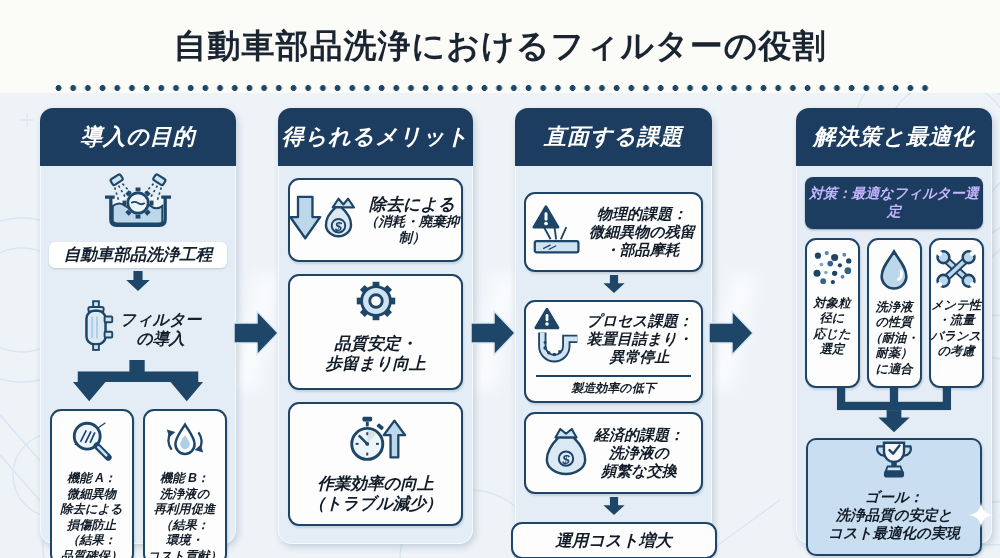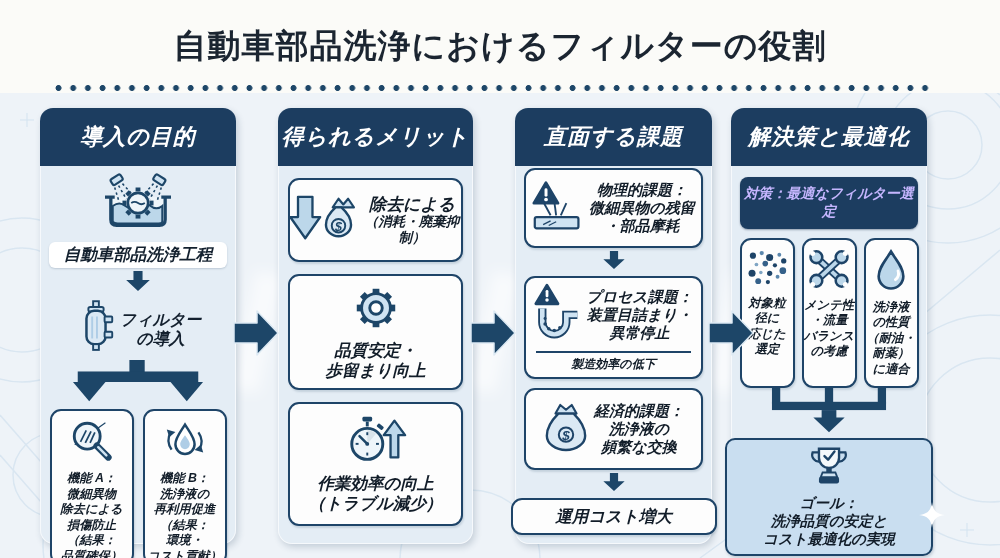--- a/index.html
+++ b/index.html
@@ -12,21 +12,21 @@
     background-image:radial-gradient(circle at 3.5px 4px,#1d4668 2.6px,transparent 3.3px);
     background-size:14.7px 8px;background-repeat:repeat-x;}
   .decor{position:absolute;top:0;left:0;z-index:0;}
   
   .card{position:absolute;top:108px;height:436px;background:#e4edf5;border-radius:14px;z-index:2;
     box-shadow:2px 3px 7px rgba(27,55,85,.20), inset 0 0 0 1px rgba(255,255,255,.65);
     display:flex;flex-direction:column;font-style:italic;}
   .card1{left:40px;width:196px;}
   .card2{left:278px;width:195px;}
   .card3{left:515px;width:197px;}
-  .card4{left:731px;width:196px;}
+  .card4{left:796px;width:196px;}
   .card-header{height:58px;flex:0 0 58px;background:#1c3d60;border-radius:13px 13px 0 0;color:#fff;
     display:flex;align-items:center;justify-content:center;font-weight:bold;font-size:22px;letter-spacing:1px;}
   .pre{white-space:pre-line;}
   .wbox{background:#fdfdfd;border:2.5px solid #1e4468;border-radius:11px;
     box-shadow:1px 2px 2px rgba(30,60,90,.15);box-sizing:border-box;}
   .ink{color:#121d29;}
   
   .c1-body{display:flex;flex-direction:column;align-items:center;padding:5px 10px 8px;}
   .process-label{width:178px;background:#fff;border-radius:6px;padding:2px 0;margin-top:1px;
     font-size:16.5px;font-weight:bold;text-align:center;color:#13202e;box-shadow:0 1px 2px rgba(30,60,90,.2);}
@@ -34,45 +34,45 @@
   .filter-label{font-size:16px;font-weight:bold;text-align:center;line-height:1.2;color:#13202e;}
   .func-row{display:flex;gap:9px;margin-top:1px;}
   .func-box{width:84px;height:156px;display:flex;flex-direction:column;align-items:center;padding-top:7px;}
   .func-text{font-size:12.3px;font-weight:bold;text-align:center;line-height:1.27;margin-top:3px;}
   
   .c2-body{display:flex;flex-direction:column;align-items:center;gap:12px;padding:12px 10px 0;}
   .benefit1{width:175px;height:84px;display:flex;align-items:center;justify-content:center;gap:3px;}
   .benefit1-text{text-align:center;line-height:1.15;}
   .benefit-title{font-size:17px;font-weight:bold;}
   .benefit-sub{font-size:13.5px;font-weight:bold;}
-  .benefit2{width:175px;height:116px;display:flex;flex-direction:column;align-items:center;justify-content:center;gap:4px;}
+  .benefit2{width:175px;height:116px;display:flex;flex-direction:column;align-items:center;gap:4px;}
   .benefit3{width:175px;height:124px;display:flex;flex-direction:column;align-items:center;justify-content:center;gap:4px;}
   .benefit-text{font-size:16.5px;font-weight:bold;text-align:center;line-height:1.2;}
   
-  .c3-body{display:flex;flex-direction:column;align-items:center;padding:2px 9px 0;}
+  .c3-body{display:flex;flex-direction:column;align-items:center;padding:26px 9px 0;}
   .issue-box{width:179px;display:flex;align-items:center;justify-content:center;gap:5px;padding:5px 4px;}
   .issue1{height:80px;}
   .issue3{height:82px;}
   .issue-text{font-size:15px;font-weight:bold;text-align:center;line-height:1.22;}
   .issue2-wrap{width:179px;padding:5px 4px 4px;}
   .issue2-top{display:flex;align-items:center;justify-content:center;gap:4px;}
   .issue2-divider{border-top:2px solid #1e4468;margin:4px 6px 3px;}
   .issue2-result{font-size:12px;font-weight:bold;text-align:center;}
   .result-box{width:206px;height:37px;display:flex;align-items:center;justify-content:center;
     font-size:16.5px;font-weight:bold;}
   .mini-arrow{margin:3px 0;}
   
   .c4-body{display:flex;flex-direction:column;align-items:center;padding:11px 9px 0;}
   .badge{width:178px;background:#1c3d60;border-radius:8px;color:#c4b5fd;font-size:14px;font-weight:bold;
     text-align:center;padding:8px 0;box-sizing:border-box;box-shadow:0 1px 2px rgba(20,40,70,.4);}
   .criteria-row{display:flex;gap:7px;margin-top:9px;}
   .criteria-box{width:55px;height:150px;display:flex;flex-direction:column;align-items:center;padding-top:8px;}
   .criteria-text{font-size:12.3px;font-weight:bold;text-align:center;line-height:1.26;margin-top:4px;}
-  .goal-box{width:208px;height:118px;background:#c9def0;border:2.5px solid #1e4468;border-radius:10px;
-    display:flex;flex-direction:column;align-items:center;justify-content:center;gap:2px;box-sizing:border-box;
+  .goal-box{width:176px;height:118px;background:#c9def0;border:2.5px solid #1e4468;border-radius:10px;
+    display:flex;flex-direction:column;align-items:center;gap:2px;box-sizing:border-box;
     box-shadow:1px 2px 3px rgba(30,60,90,.2);position:relative;}
   .goal-text{font-size:14.5px;font-weight:bold;text-align:center;line-height:1.25;}
   .sparkle{position:absolute;right:-14px;bottom:22px;}
   
   .flow-arrow{position:absolute;top:308px;z-index:3;}
   .fa1{left:233px;} .fa2{left:470px;} .fa3{left:708px;}
   .arrow-glow{position:absolute;top:272px;width:28px;height:120px;background:rgba(255,255,255,.6);
     filter:blur(7px);transform:rotate(12deg);z-index:1;}
   .ag1{left:243px;} .ag2{left:480px;} .ag3{left:718px;}
 </style>
@@ -389,52 +389,52 @@
                 </g>
             </svg>
           </span>
           <div class="criteria-text pre ink">対象粒
 径に
 応じた
 選定</div>
         </div>
         <div class="wbox criteria-box">
           <span>
+            <svg width="40" height="44" viewBox="0 0 44 50">
+              <path d="M22,4 C28,14 36,22 36,32 a14,14 0 0 1 -28,0 C8,22 16,14 22,4 z" fill="#bcd7ea" stroke="#1e4468" stroke-width="3"></path>
+              <path d="M30,26 a9,9 0 0 1 -3,10" fill="none" stroke="#fff" stroke-width="3.2" stroke-linecap="round"></path>
+            </svg>
+          </span>
+          <div class="criteria-text pre ink">洗浄液
+の性質
+（耐油・
+耐薬）
+に適合</div>
+        </div>
+        <div class="wbox criteria-box">
+          <span>
             <svg width="46" height="42" viewBox="0 0 54 50">
               <line x1="14" y1="13" x2="40" y2="37" stroke="#1e4468" stroke-width="9" stroke-linecap="round"></line>
               <line x1="14" y1="13" x2="40" y2="37" stroke="#bcd7ea" stroke-width="4.5" stroke-linecap="round"></line>
               <circle cx="12" cy="11" r="7" fill="#bcd7ea" stroke="#1e4468" stroke-width="3"></circle>
                 <circle cx="7.5" cy="6.5" r="3" fill="#fff"></circle>
               <circle cx="42" cy="39" r="7" fill="#bcd7ea" stroke="#1e4468" stroke-width="3"></circle>
                 <circle cx="46.5" cy="43.5" r="3" fill="#fff"></circle>
               <line x1="14" y1="37" x2="40" y2="13" stroke="#1e4468" stroke-width="9" stroke-linecap="round"></line>
               <line x1="14" y1="37" x2="40" y2="13" stroke="#bcd7ea" stroke-width="4.5" stroke-linecap="round"></line>
               <circle cx="12" cy="39" r="7" fill="#bcd7ea" stroke="#1e4468" stroke-width="3"></circle>
                 <circle cx="7.5" cy="43.5" r="3" fill="#fff"></circle>
               <circle cx="42" cy="11" r="7" fill="#bcd7ea" stroke="#1e4468" stroke-width="3"></circle>
                 <circle cx="46.5" cy="6.5" r="3" fill="#fff"></circle>
             </svg>
           </span>
           <div class="criteria-text pre ink">メンテ性
 ・流量
 バランス
 の考慮</div>
-        </div>
-        <div class="wbox criteria-box">
-          <span>
-            <svg width="40" height="44" viewBox="0 0 44 50">
-              <path d="M22,4 C28,14 36,22 36,32 a14,14 0 0 1 -28,0 C8,22 16,14 22,4 z" fill="#bcd7ea" stroke="#1e4468" stroke-width="3"></path>
-              <path d="M30,26 a9,9 0 0 1 -3,10" fill="none" stroke="#fff" stroke-width="3.2" stroke-linecap="round"></path>
-            </svg>
-          </span>
-          <div class="criteria-text pre ink">洗浄液
-の性質
-（耐油・
-耐薬）
-に適合</div>
         </div>
       </div>
       <span>
         <svg width="170" height="46" viewBox="0 0 170 50">
           <g fill="#1d4668">
             <rect x="23" y="0" width="9" height="17"></rect>
               <rect x="80.5" y="0" width="9" height="17"></rect>
               <rect x="138" y="0" width="9" height="17"></rect>
             <rect x="23" y="15" width="124" height="9"></rect>
             <rect x="77" y="24" width="16" height="9"></rect>

